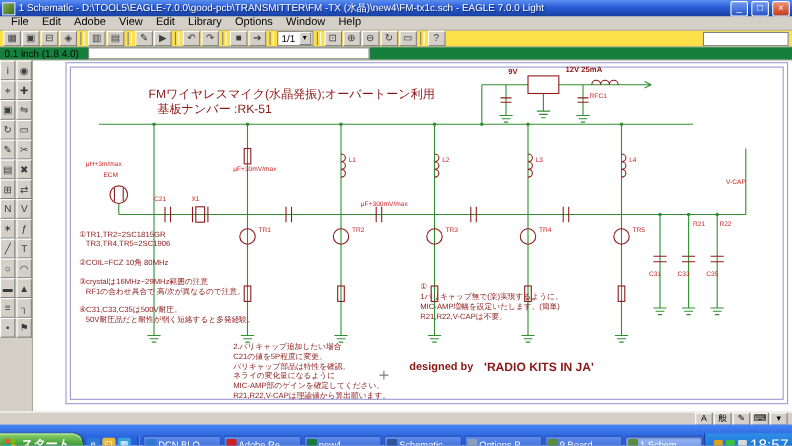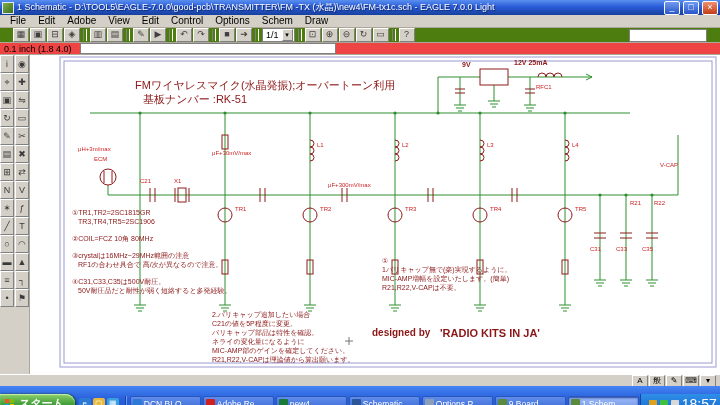--- a/index.html
+++ b/index.html
@@ -20,36 +20,36 @@
   .winbtn.close{background:linear-gradient(180deg,#f0907a,#d television?,#c03a1a)}
   .winbtn.close{background:linear-gradient(180deg,#f09070,#c23c18)}
   .winbtn::before{content:attr(data-glyph)}
 
   
   .menubar{position:absolute;left:0;top:15px;width:720px;height:13px;background:#d4d0c8;
     border-bottom:1px solid #aca899;display:flex;align-items:flex-start;padding-left:4px;box-sizing:border-box}
   .menu-item{padding:0 6px;font-size:10px;color:#000}
 
   
-  .toolbar1{position:absolute;left:0;top:28px;width:720px;height:15px;background:#4d7c0f;
+  .toolbar1{position:absolute;left:0;top:28px;width:720px;height:15px;background:#fde047;
     border-bottom:1px solid #aca899;display:flex;align-items:center;gap:1px;
-    padding:1px 13px;box-sizing:border-box}
+    padding:1px 3px;box-sizing:border-box}
   .tb{width:14px;height:12px;background:#d4d0c8;border:1px solid;
     border-color:#fff #808080 #808080 #fff;font-size:9px;line-height:10px;
     text-align:center;color:#404040;flex:0 0 auto}
   .tb::before{content:attr(data-glyph)}
   .sep{width:2px;height:12px;border-left:1px solid #808080;border-right:1px solid #fff;margin:0 2px;flex:0 0 auto}
   .combo{height:12px;background:#fff;border:1px solid #808080;display:flex;align-items:center;
     font-size:9px;padding:0 1px 0 3px;gap:3px;flex:0 0 auto}
   .combo .arrow{width:9px;height:10px;background:#d4d0c8;border:1px solid;
     border-color:#fff #808080 #808080 #fff;font-size:7px;line-height:9px;text-align:center}
   .combo .arrow::before{content:attr(data-glyph)}
   .search{margin-left:auto;width:72px;height:11px;border:1px solid #808080;font-size:9px;padding:0 2px}
 
-  .toolbar2{position:absolute;left:0;top:43px;width:720px;height:12px;background:#ef4444;
+  .toolbar2{position:absolute;left:0;top:43px;width:720px;height:12px;background:#15803d;
     border-bottom:1px solid #aca899;display:flex;align-items:center;gap:8px;
     padding:0 4px;box-sizing:border-box}
   .coord{font-size:9px;color:#000;white-space:nowrap}
   .cmdline{width:250px;height:9px;border:1px solid #808080;font-size:9px;padding:0 2px;background:#fff}
 
   
   .palette{position:absolute;left:0;top:55px;width:30px;height:319px;background:#d4d0c8;
     border-right:1px solid #aca899;display:grid;grid-template-columns:15px 15px;
     align-content:start;box-sizing:border-box}
   .pt{width:14px;height:18px;background:#d4d0c8;border:1px solid;
@@ -106,24 +106,24 @@
   <span class="winbtn" data-glyph="□"></span>
   <span class="winbtn close" data-glyph="×"></span>
 </div>
 
 <div class="menubar">
   <span class="menu-item">File</span>
   <span class="menu-item">Edit</span>
   <span class="menu-item">Adobe</span>
   <span class="menu-item">View</span>
   <span class="menu-item">Edit</span>
-  <span class="menu-item">Control</span>
+  <span class="menu-item">Library</span>
   <span class="menu-item">Options</span>
-  <span class="menu-item">Schem</span>
-  <span class="menu-item">Draw</span>
+  <span class="menu-item">Window</span>
+  <span class="menu-item">Help</span>
 </div>
 
 <div class="toolbar1">
   <span class="tb" data-glyph="▦"></span>
   <span class="tb" data-glyph="▣"></span>
   <span class="tb" data-glyph="⊟"></span>
   <span class="tb" data-glyph="◈"></span>
   <span class="sep"></span>
   <span class="tb" data-glyph="▥"></span>
   <span class="tb" data-glyph="▤"></span>

